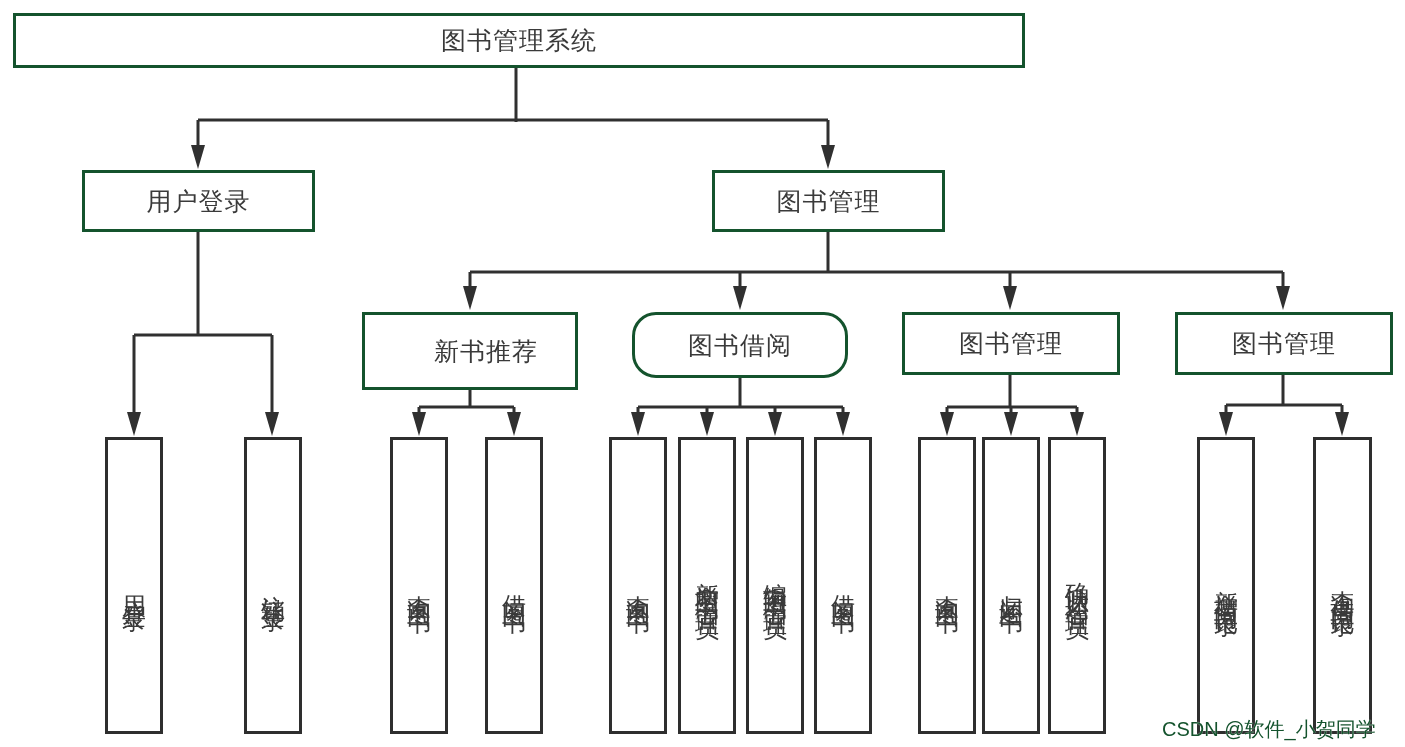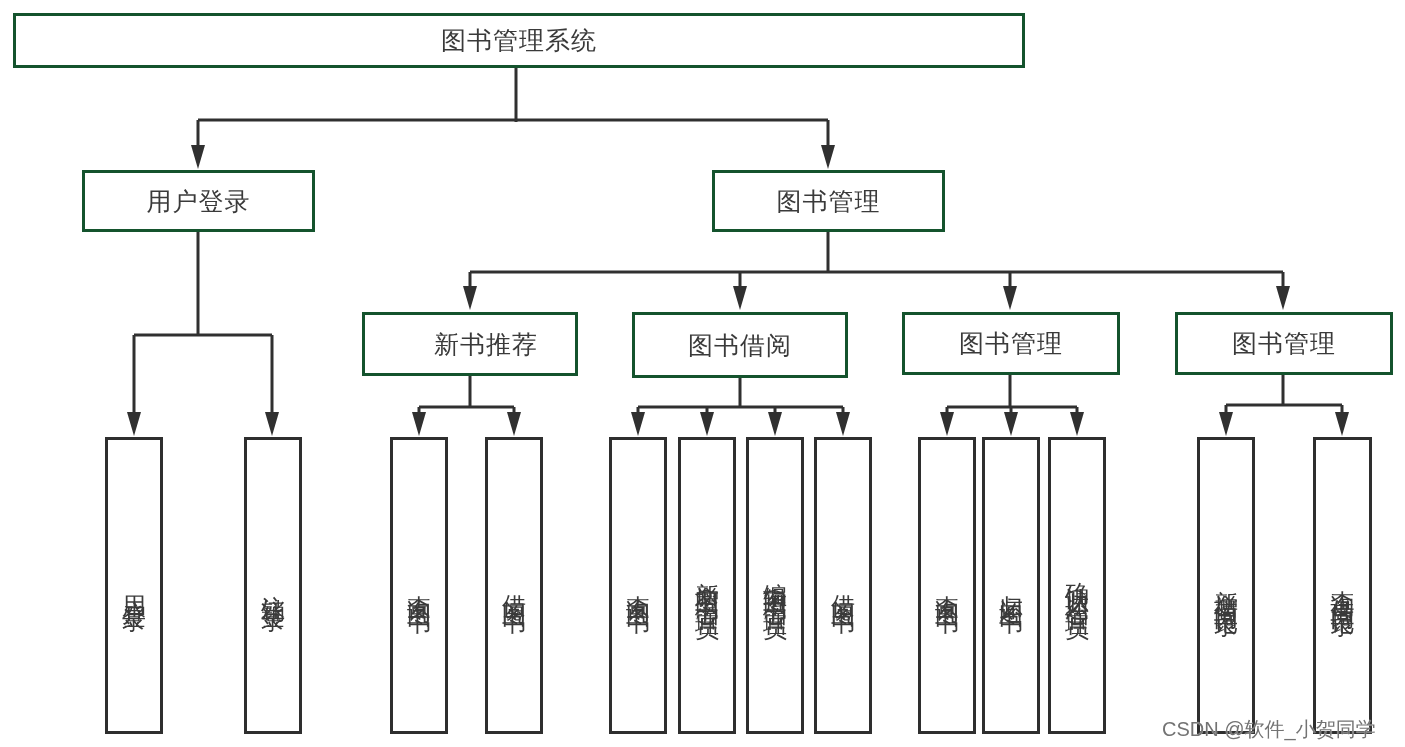--- a/index.html
+++ b/index.html
@@ -52,21 +52,21 @@
     font-size: 24px;
     letter-spacing: 5px;
     line-height: 1;
     white-space: nowrap;
   }
   .watermark {
     position: absolute;
     left: 1162px;
     top: 716px;
     font-size: 20px;
-    color: #737373;
+    color: #14532d;
     white-space: nowrap;
     z-index: 3;
     text-shadow: 0 0 1px #ffffff;
   }
 </style>
 </head>
 <body>
 
 <div id="canvas">
 
@@ -107,24 +107,24 @@
     <span class="lbl">图书管理系统</span>
   </div>
 
   <div class="hnode" style="left:82px; top:170px; width:233px; height:62px;">
     <span class="lbl">用户登录</span>
   </div>
   <div class="hnode" style="left:712px; top:170px; width:233px; height:62px;align-items:center;">
     <span class="lbl">图书管理</span>
   </div>
 
-  <div class="hnode" style="left:362px; top:312px; width:216px; height:64px;padding-left:32px;">
+  <div class="hnode" style="left:362px; top:312px; width:216px; height:78px;padding-left:32px;">
     <span class="lbl">新书推荐</span>
   </div>
-  <div class="hnode" style="left:632px; top:312px; width:216px; height:66px;">
+  <div class="hnode" style="left:632px; top:312px; width:216px; height:66px;border-radius:24px;">
     <span class="lbl">图书借阅</span>
   </div>
   <div class="hnode" style="left:902px; top:312px; width:218px; height:63px;">
     <span class="lbl">图书管理</span>
   </div>
   <div class="hnode" style="left:1175px; top:312px; width:218px; height:63px;">
     <span class="lbl">图书管理</span>
   </div>
 
   <div class="vnode" style="left:105px;">

